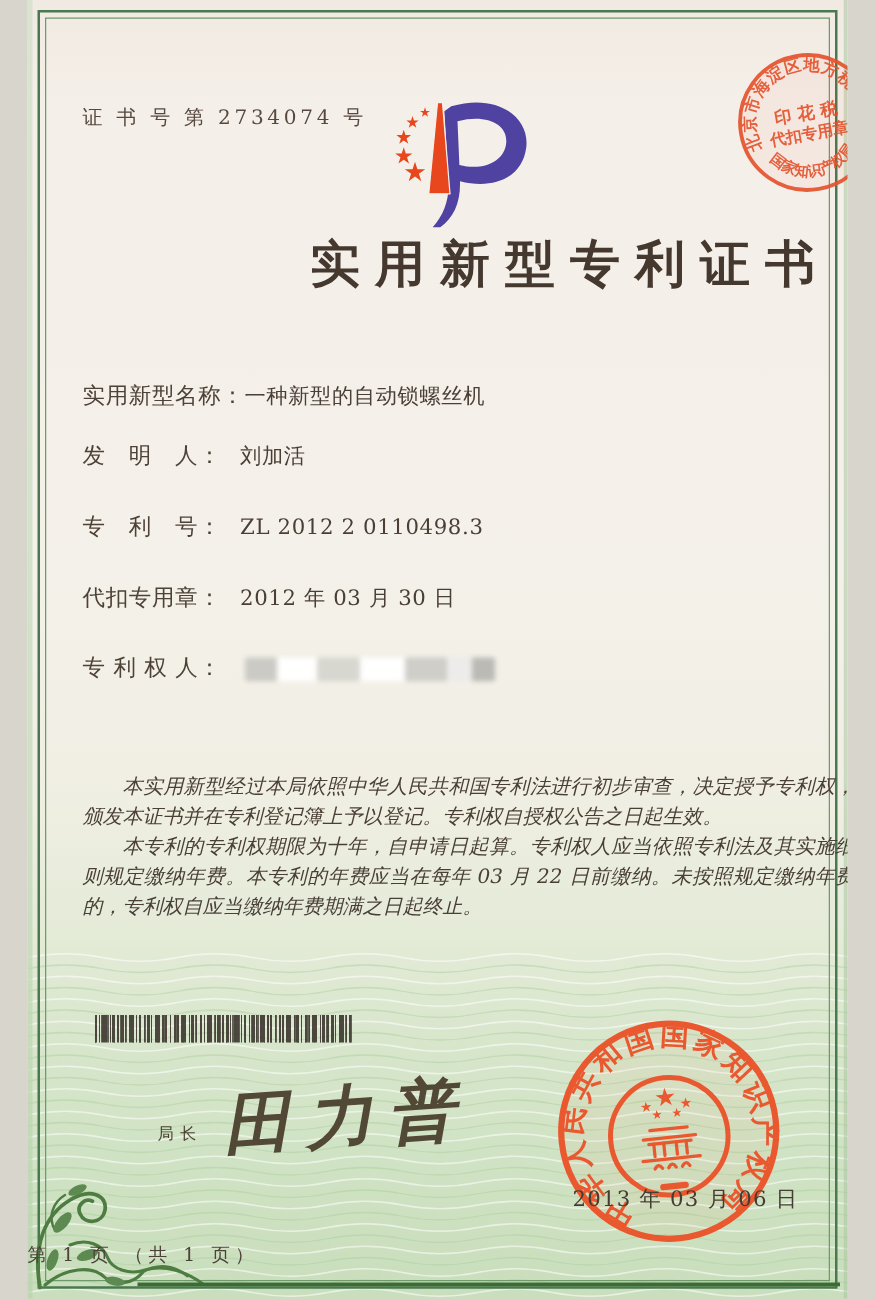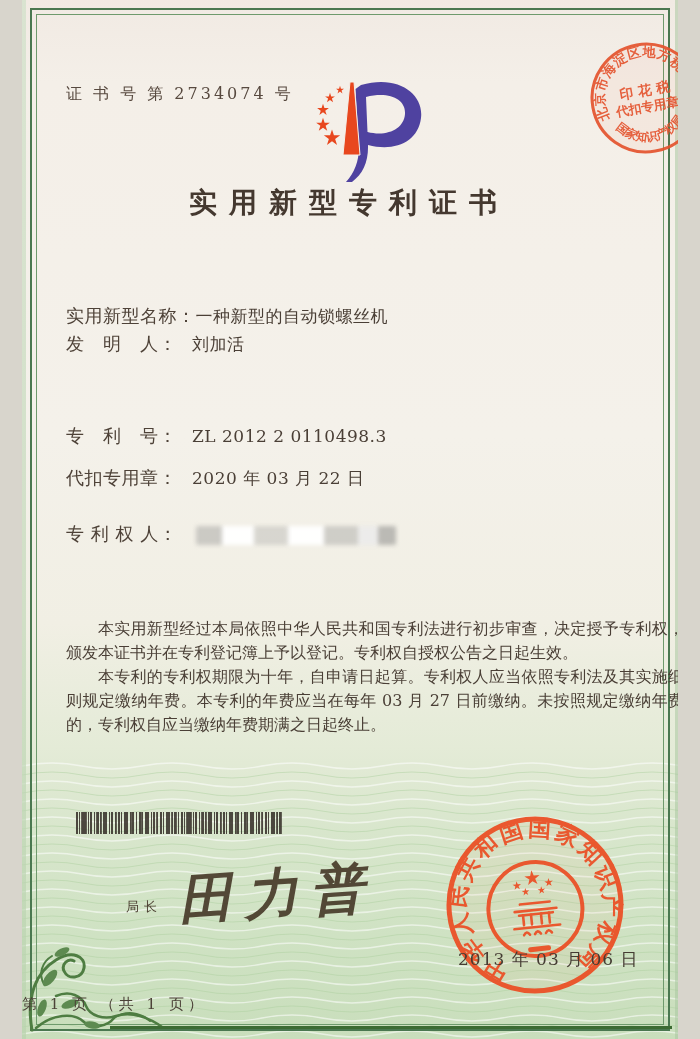--- a/index.html
+++ b/index.html
@@ -10,37 +10,37 @@
       #f1eae3 0%, #f4efe8 8%, #f4f1ea 42%, #f1efe4 60%,
       #e4ebd7 72%, #d8e6cc 80%, #cfe2c3 90%, #c9debc 100%);
   }
   .scan-left{position:absolute;left:0;top:0;bottom:0;width:4px;
     background:linear-gradient(180deg,#cfe0c8,#b9d3ae);opacity:.7;}
   .scan-right{position:absolute;right:0;top:0;bottom:0;width:3px;background:#a9c7a0;opacity:.55;}
   .frame-outer{position:absolute;inset:8px;border:2px solid #4a7850;pointer-events:none;}
   .frame-inner{position:absolute;inset:14px;border:1px solid #6e9a6c;pointer-events:none;}
 
   .cert-no{position:absolute;left:44px;top:84px;font-size:16px;letter-spacing:3px;color:#57493f;}
-  .title{position:absolute;left:0;right:14px;top:184px;text-align:center;text-indent:12px;
-    font-size:28px;font-weight:bold;letter-spacing:12px;color:#44382f;}
+  .title{position:absolute;left:0;right:14px;top:184px;text-align:right;text-indent:12px;
+    font-size:40px;font-weight:bold;letter-spacing:12px;color:#44382f;}
 
   .field-row{position:absolute;left:44px;font-size:18px;color:#4e4238;white-space:nowrap;letter-spacing:.5px;}
   .field-label{display:inline-block;min-width:126px;}
   .field-value{font-size:17px;color:#4a3f36;}
   .redacted{display:inline-block;vertical-align:middle;width:200px;height:19px;margin-left:4px;border-radius:2px;
     background:linear-gradient(90deg,
       rgba(145,145,145,.40) 0 26px, rgba(255,255,255,.95) 26px 58px,
       rgba(160,160,160,.32) 58px 92px, rgba(255,255,255,.95) 92px 128px,
       rgba(150,150,150,.38) 128px 162px, rgba(235,235,235,.85) 162px 182px,
       rgba(120,120,120,.45) 182px 200px);
     filter:blur(2px);}
 
   .paragraphs{position:absolute;left:44px;top:617px;width:618px;
     font-size:16px;line-height:1.5;color:#4a3f36;text-align:justify;}
-  .paragraphs p{margin:0;text-indent:2em;}
+  .paragraphs p{margin:0;text-indent:2em;font-style:italic;}
 
   .barcode{position:absolute;left:54px;top:812px;width:206px;height:22px;opacity:.88;
     background:
       repeating-linear-gradient(90deg,#38322b 0 1px,transparent 1px 3px),
       repeating-linear-gradient(90deg,#38322b 0 2px,transparent 2px 7px),
       repeating-linear-gradient(90deg,rgba(56,50,43,.85) 0 1px,transparent 1px 5px);}
 
   .sig-label{position:absolute;left:104px;top:898px;font-size:13px;letter-spacing:5px;color:#4a3e30;}
   .sig-name{position:absolute;left:156px;top:858px;font-size:54px;font-weight:600;font-style:italic;
     letter-spacing:12px;color:#483b2a;transform:rotate(-4deg);opacity:.92;}
@@ -170,36 +170,36 @@
     </text>
     <text x="57" y="54" text-anchor="middle" font-size="13.5" fill="#e4532e" font-weight="bold">印 花 税</text>
     <text x="57" y="70" text-anchor="middle" font-size="12.5" fill="#e4532e" font-weight="bold">代扣专用章</text>
   </svg>
 
   <div class="title">实用新型专利证书</div>
 
   <div class="field-row" style="top:304px">
     <span class="field-label">实用新型名称：</span><span class="field-value">一种新型的自动锁螺丝机</span>
   </div>
-  <div class="field-row" style="top:332px">
+  <div class="field-row" style="top:352px">
     <span class="field-label">发　明　人：</span><span class="field-value">刘加活</span>
   </div>
-  <div class="field-row" style="top:424px">
+  <div class="field-row" style="top:409px">
     <span class="field-label">专　利　号：</span><span class="field-value">ZL 2012 2 0110498.3</span>
   </div>
   <div class="field-row" style="top:466px">
-    <span class="field-label">代扣专用章：</span><span class="field-value">2020 年 03 月 22 日</span>
+    <span class="field-label">代扣专用章：</span><span class="field-value">2012 年 03 月 30 日</span>
   </div>
   <div class="field-row" style="top:522px">
     <span class="field-label">专 利 权 人：</span><span class="field-value"></span><span class="redacted"></span>
   </div>
 
   <div class="paragraphs">
     <p>本实用新型经过本局依照中华人民共和国专利法进行初步审查，决定授予专利权，颁发本证书并在专利登记簿上予以登记。专利权自授权公告之日起生效。</p>
-    <p>本专利的专利权期限为十年，自申请日起算。专利权人应当依照专利法及其实施细则规定缴纳年费。本专利的年费应当在每年 03 月 27 日前缴纳。未按照规定缴纳年费的，专利权自应当缴纳年费期满之日起终止。</p>
+    <p>本专利的专利权期限为十年，自申请日起算。专利权人应当依照专利法及其实施细则规定缴纳年费。本专利的年费应当在每年 03 月 22 日前缴纳。未按照规定缴纳年费的，专利权自应当缴纳年费期满之日起终止。</p>
   </div>
 
   <div class="barcode"></div>
 
   <div class="sig-label">局长</div>
   <div class="sig-name">田力普</div>
 
   <svg class="seal" viewBox="0 0 186 186">
     <circle cx="93" cy="93" r="86" fill="rgba(235,90,45,0.05)" stroke="#eb5127" stroke-width="5"></circle>
     <defs>

